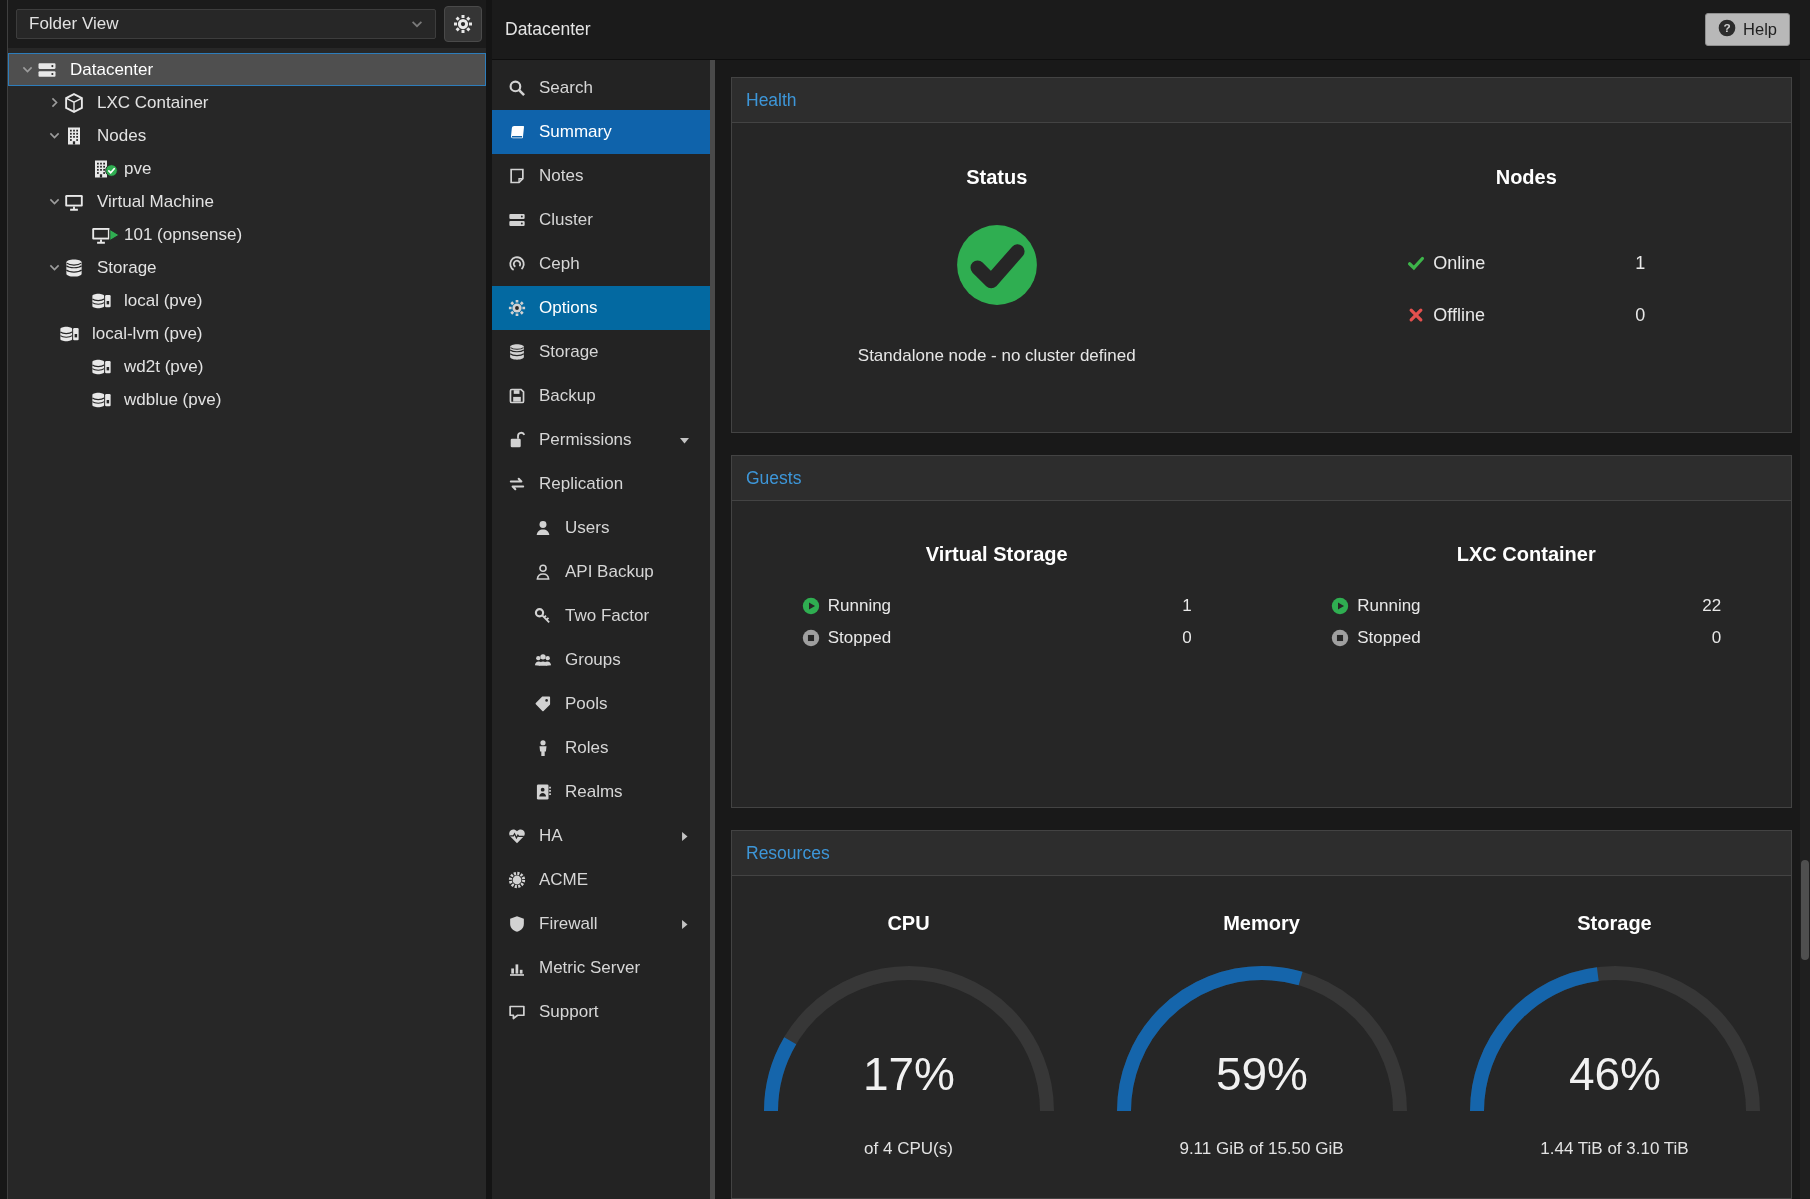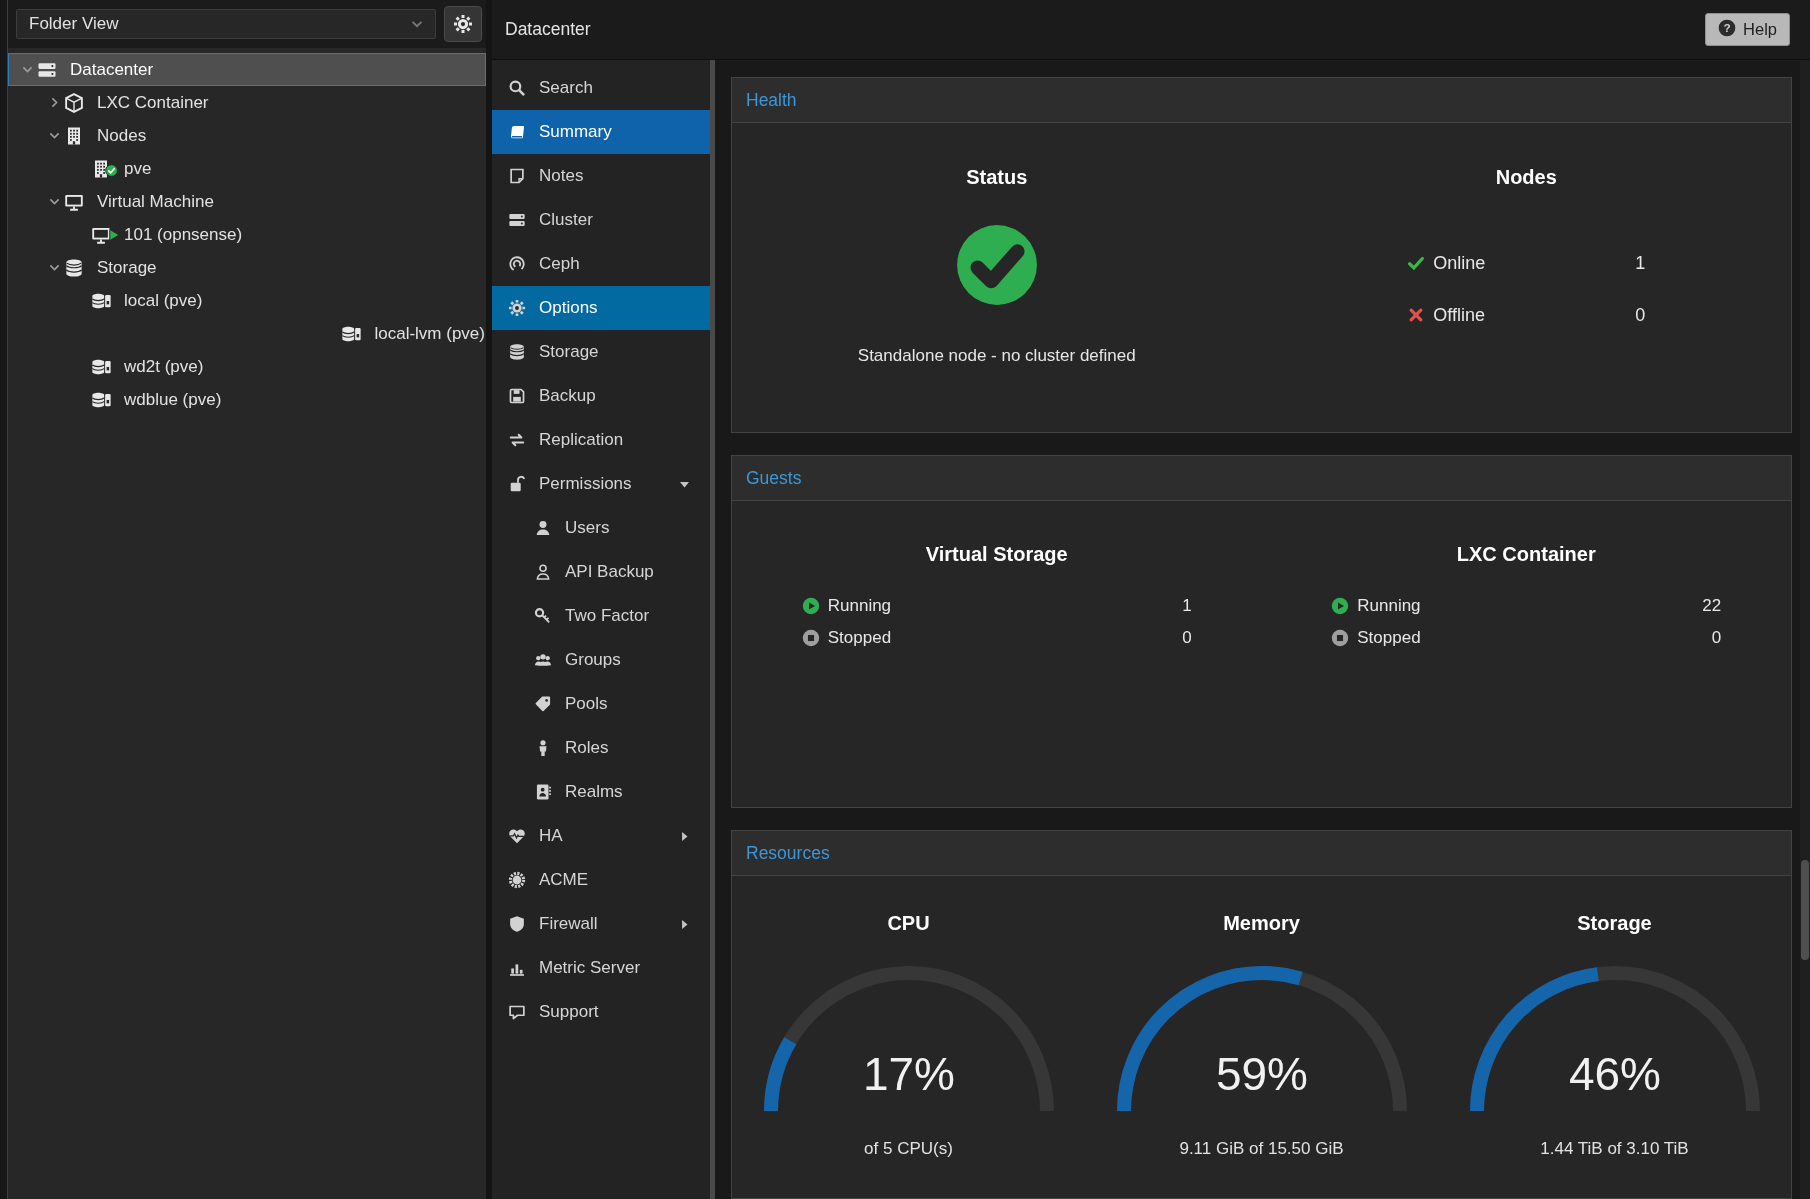--- a/index.html
+++ b/index.html
@@ -245,21 +245,21 @@
           <span class="tree-ic">
             <svg width="20" height="20" viewBox="0 0 16 16">
               <path d="M5.8 2.2c2.6 0 4.7.8 4.7 1.8v8c0 1-2.1 1.8-4.7 1.8S1.1 13 1.1 12V4c0-1 2.1-1.8 4.7-1.8Z" fill="currentColor"></path>
               <path d="M1.1 6.4c.9.8 2.6 1.3 4.7 1.3s3.8-.5 4.7-1.3M1.1 9.3c.9.8 2.6 1.3 4.7 1.3s3.8-.5 4.7-1.3" stroke="#272727" stroke-width=".9" fill="none"></path>
               <rect x="11.3" y="3.2" width="4.4" height="9.8" rx="0.9" fill="currentColor"></rect>
               <rect x="12.5" y="8" width="2" height="2.7" fill="#272727"></rect>
             </svg>
           </span>
           <span class="tree-label">local (pve)</span>
         </div>
-        <div class="tree-row" style="padding-left: 32px; justify-content: flex-end;">
+        <div class="tree-row" style="padding-left: 32px;">
           <span class="collapser"></span>
           <span class="tree-ic">
             <svg width="20" height="20" viewBox="0 0 16 16">
               <path d="M5.8 2.2c2.6 0 4.7.8 4.7 1.8v8c0 1-2.1 1.8-4.7 1.8S1.1 13 1.1 12V4c0-1 2.1-1.8 4.7-1.8Z" fill="currentColor"></path>
               <path d="M1.1 6.4c.9.8 2.6 1.3 4.7 1.3s3.8-.5 4.7-1.3M1.1 9.3c.9.8 2.6 1.3 4.7 1.3s3.8-.5 4.7-1.3" stroke="#272727" stroke-width=".9" fill="none"></path>
               <rect x="11.3" y="3.2" width="4.4" height="9.8" rx="0.9" fill="currentColor"></rect>
               <rect x="12.5" y="8" width="2" height="2.7" fill="#272727"></rect>
             </svg>
           </span>
           <span class="tree-label">local-lvm (pve)</span>
@@ -387,40 +387,40 @@
                 <rect x="5.1" y="2.8" width="5.1" height="3.3" fill="currentColor"></rect>
                 <rect x="4.6" y="8.8" width="6.8" height="4.2" fill="currentColor"></rect>
               </svg>
             </span>
             <span class="nlabel">Backup</span>
             <span class="spacer"></span>
           </div>
           <div class="nav-item">
             <span class="nic">
               <svg width="18" height="18" viewBox="0 0 16 16">
-                <path d="M2.5 5.7h9.4l-2.4-2.4M13.5 10.3H4.1l2.4 2.4" fill="none" stroke="currentColor" stroke-width="1.8" stroke-linecap="round" stroke-linejoin="round"></path>
-              </svg>
-            </span>
-            <span class="nlabel">Replication</span>
-            <span class="spacer"></span>
-          </div>
-          <div class="nav-item">
-            <span class="nic">
-              <svg width="18" height="18" viewBox="0 0 16 16">
                 <rect x="2.4" y="6.9" width="8.9" height="7.5" rx="1.1" fill="currentColor"></rect>
                 <path d="M8.9 6.9V4.5a2.9 2.9 0 0 1 5.6-1.1" fill="none" stroke="currentColor" stroke-width="1.6"></path>
               </svg>
             </span>
             <span class="nlabel">Permissions</span>
             <span class="spacer"></span>
             <span class="expander">
               <svg width="15" height="15" viewBox="0 0 16 16">
                 <path d="M3.2 5.4h9.6L8 11.2Z" fill="currentColor"></path>
               </svg>
             </span>
+          </div>
+          <div class="nav-item">
+            <span class="nic">
+              <svg width="18" height="18" viewBox="0 0 16 16">
+                <path d="M2.5 5.7h9.4l-2.4-2.4M13.5 10.3H4.1l2.4 2.4" fill="none" stroke="currentColor" stroke-width="1.8" stroke-linecap="round" stroke-linejoin="round"></path>
+              </svg>
+            </span>
+            <span class="nlabel">Replication</span>
+            <span class="spacer"></span>
           </div>
           <div class="nav-item sub">
             <span class="nic">
               <svg width="18" height="18" viewBox="0 0 16 16">
                 <circle cx="8" cy="4.9" r="3.1" fill="currentColor"></circle>
                 <path d="M2.4 14.3c.3-3.2 2.6-5 5.6-5s5.3 1.8 5.6 5Z" fill="currentColor"></path>
               </svg>
             </span>
             <span class="nlabel">Users</span>
             <span class="spacer"></span>
@@ -652,21 +652,21 @@
         <section class="panel">
           <div class="panel-header">Resources</div>
           <div class="panel-body resources-body" id="gauges">
               <div class="gauge-col">
                 <div class="gauge-title">CPU</div>
                 <svg width="300" height="166" viewBox="0 0 300 166">
                   <path d="M 12 152 A 138 138 0 0 1 288 152" fill="none" stroke="#373737" stroke-width="14"></path>
                   <path d="M 12 152 A 138 138 0 0 1 288 152" fill="none" stroke="#1565ab" stroke-width="14" stroke-dasharray="73.7 433.5"></path>
                   <text class="gauge-pct" x="150" y="131" text-anchor="middle">17%</text>
                 </svg>
-                <div class="gauge-sub">of 5 CPU(s)</div>
+                <div class="gauge-sub">of 4 CPU(s)</div>
               </div>
               <div class="gauge-col">
                 <div class="gauge-title">Memory</div>
                 <svg width="300" height="166" viewBox="0 0 300 166">
                   <path d="M 12 152 A 138 138 0 0 1 288 152" fill="none" stroke="#373737" stroke-width="14"></path>
                   <path d="M 12 152 A 138 138 0 0 1 288 152" fill="none" stroke="#1565ab" stroke-width="14" stroke-dasharray="255.8 433.5"></path>
                   <text class="gauge-pct" x="150" y="131" text-anchor="middle">59%</text>
                 </svg>
                 <div class="gauge-sub">9.11 GiB of 15.50 GiB</div>
               </div>

